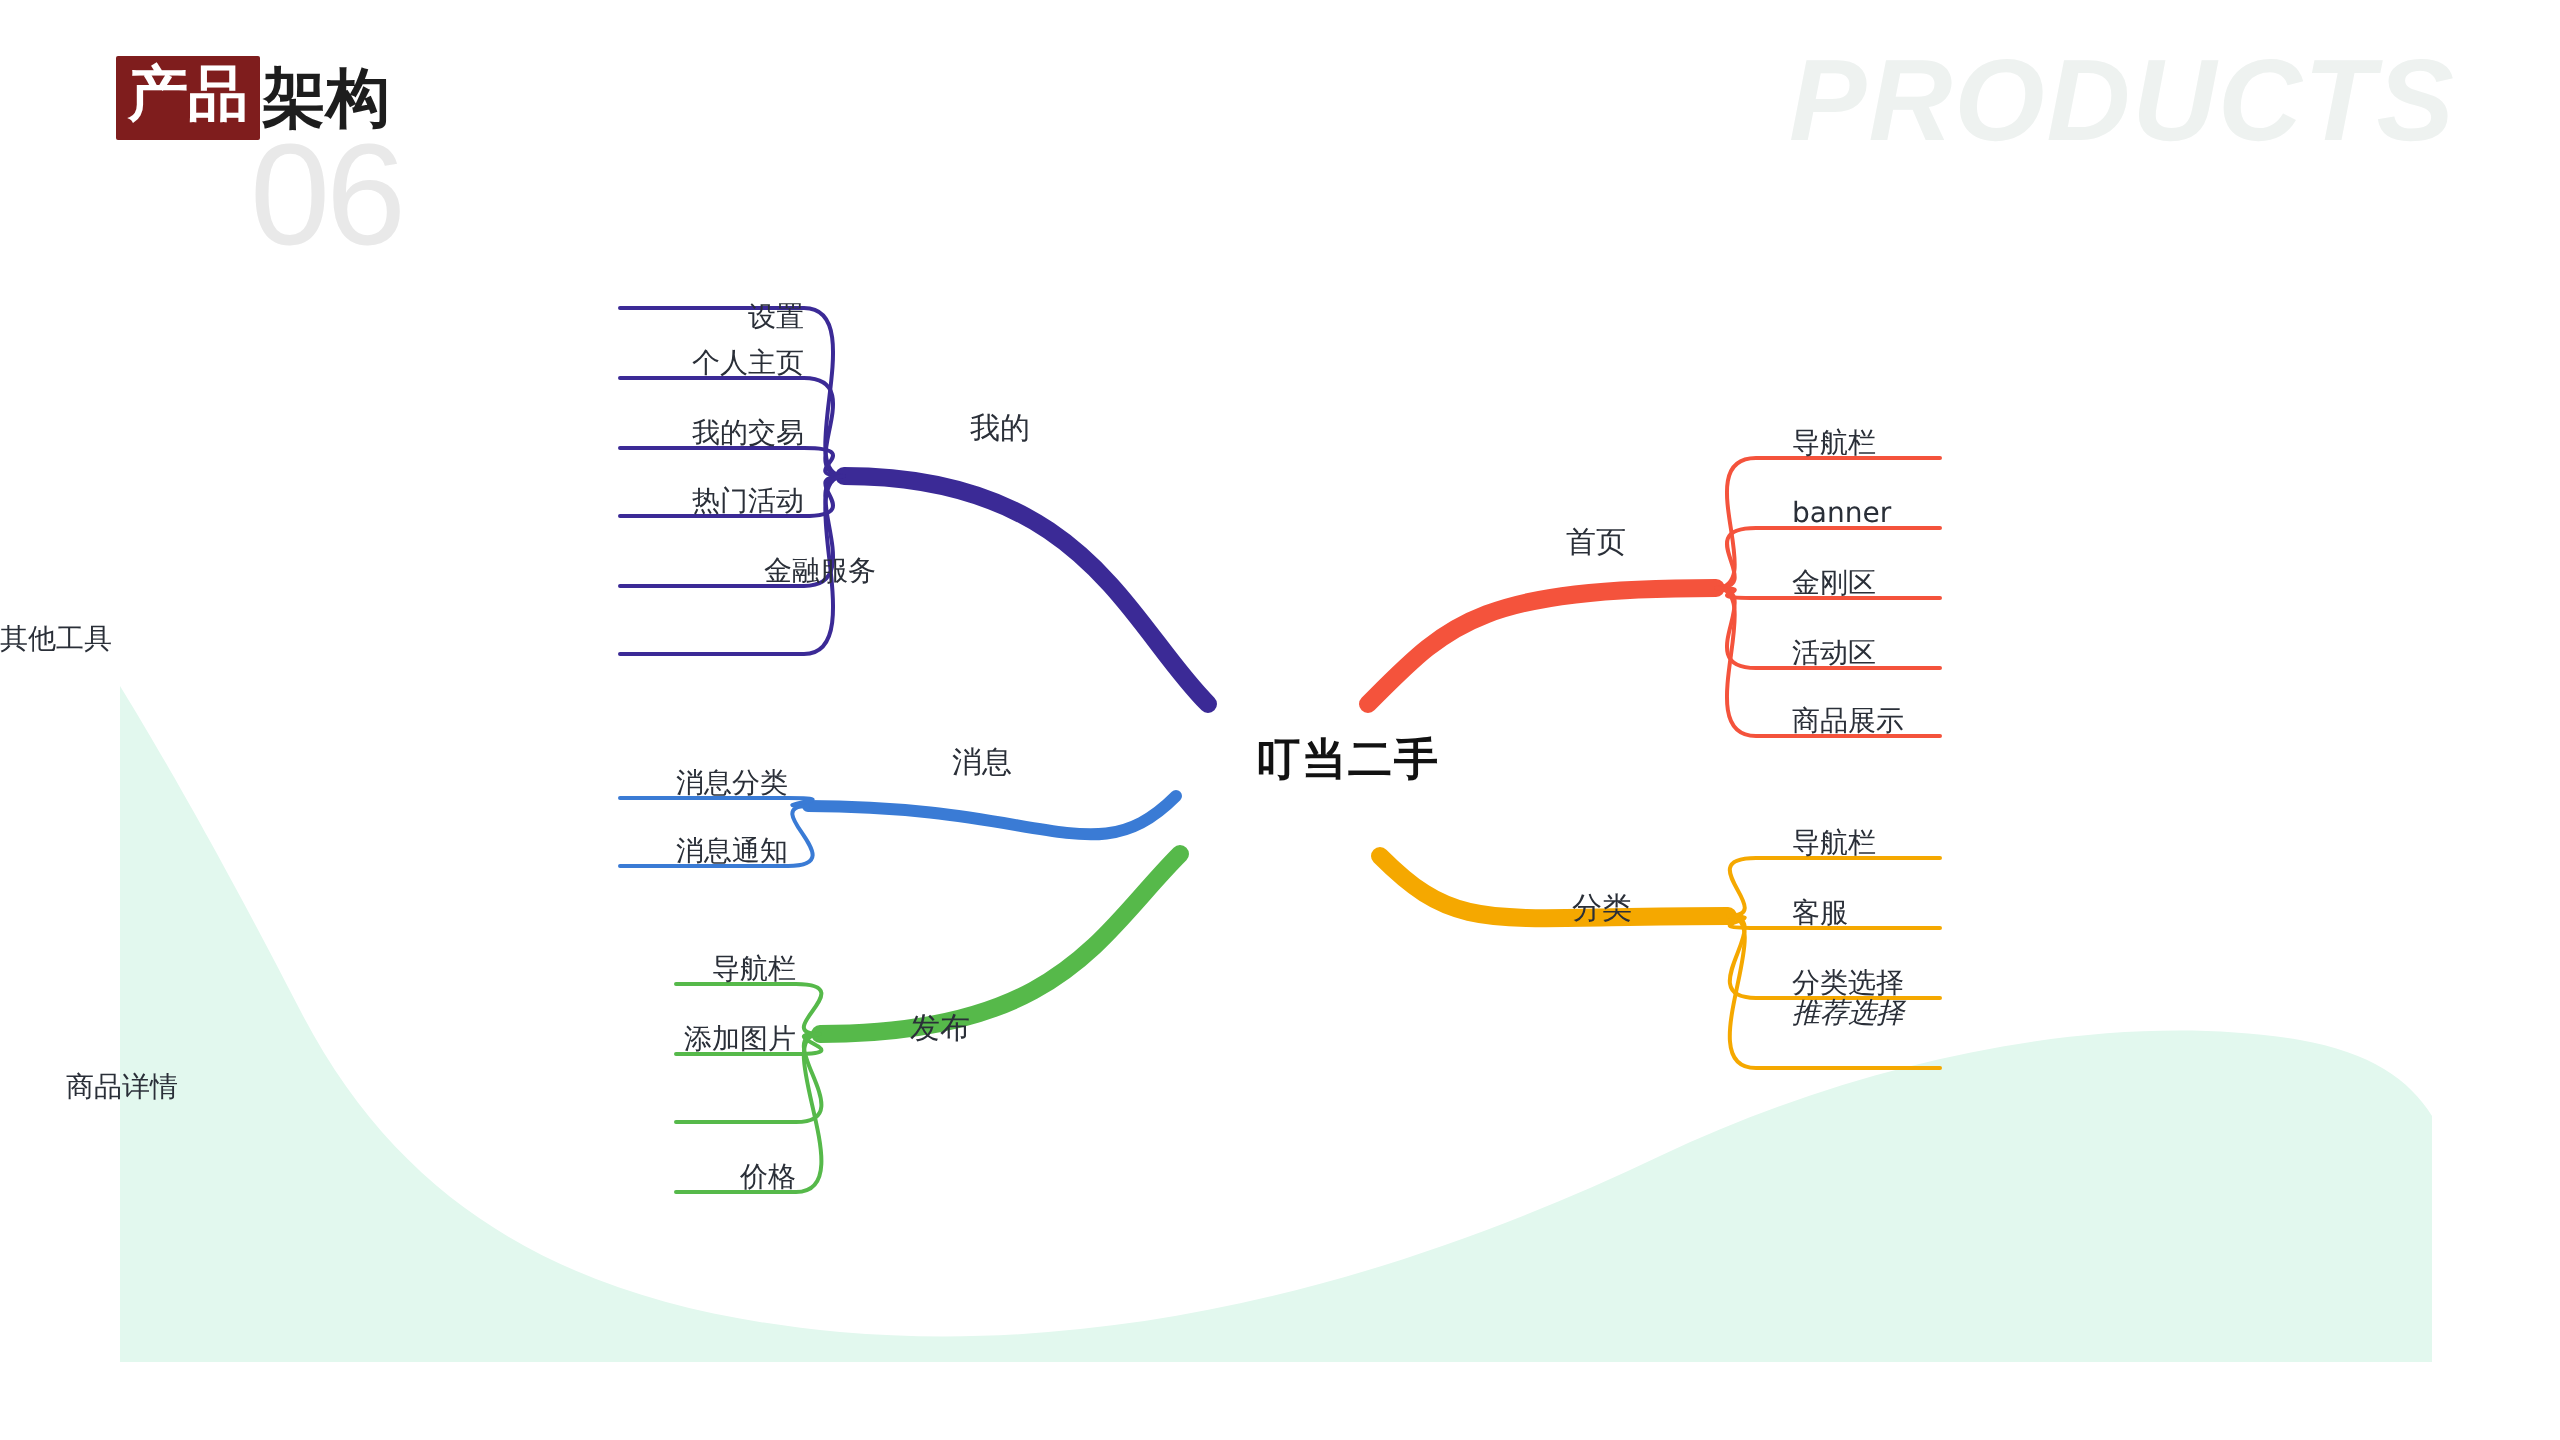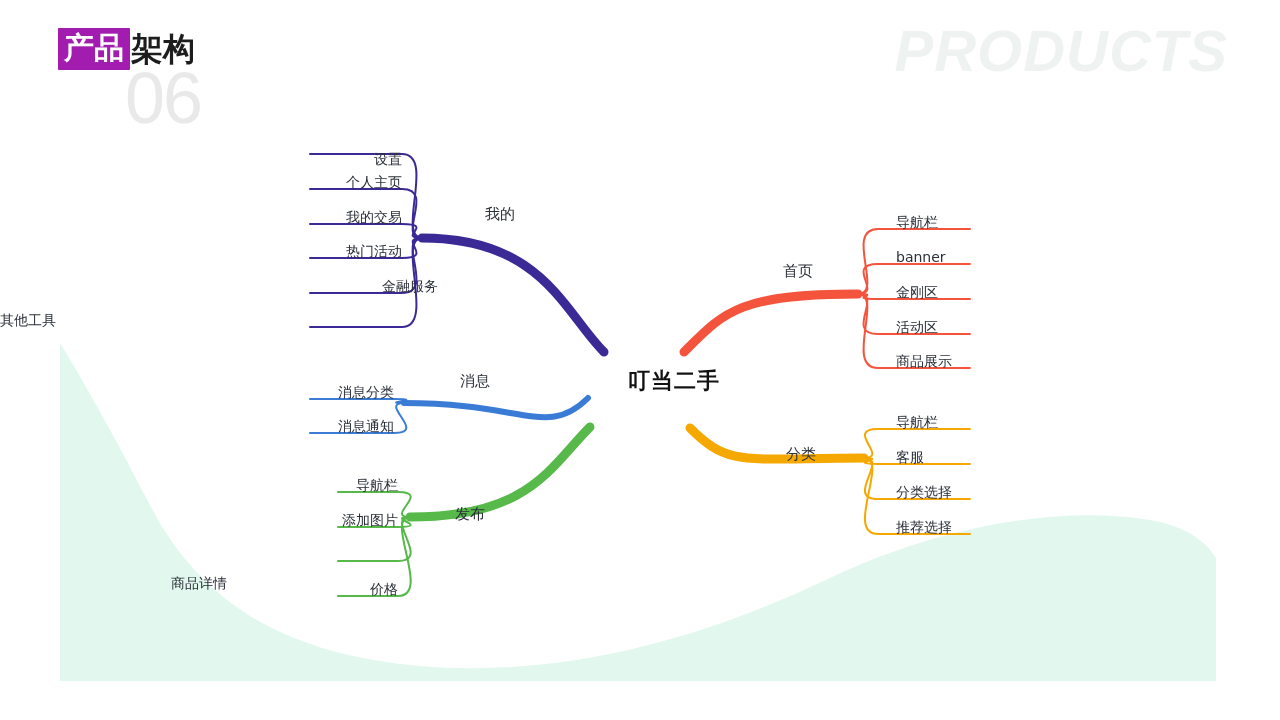--- a/index.html
+++ b/index.html
@@ -44,21 +44,21 @@
     font-family: "Liberation Sans", sans-serif;
     user-select: none;
   }
   #logo-row {
     position: absolute;
     left: 0; top: 0;
     display: flex;
     align-items: center;
   }
   #logo-box {
-    background: #a21caf;
+    background: #7f1d1d;
     color: #ffffff;
     font-size: 30px;
     font-weight: bold;
     line-height: 1;
     padding: 5px 6px 7px 6px;
     letter-spacing: 0px;
     border-radius: 1px;
     font-family: "DejaVu Sans", sans-serif;
   }
   #logo-word2 {
@@ -181,35 +181,35 @@
   </svg>
 
   <div id="label-layer">
       <div class="node-label branch-label" style="left: 455px; top: 207px; margin-left: 30px;">我的</div>
       <div class="node-label leaf-label leaf-right" style="top: 152px; left: 0px; width: 402px; text-align: right;">设置</div>
       <div class="node-label leaf-label leaf-right" style="top: 175px; left: 0px; width: 402px; text-align: right;">个人主页</div>
       <div class="node-label leaf-label leaf-right" style="top: 210px; left: 0px; width: 402px; text-align: right;">我的交易</div>
       <div class="node-label leaf-label leaf-right" style="top: 244px; left: 0px; width: 402px; text-align: right;">热门活动</div>
       <div class="node-label leaf-label leaf-right" style="top: 279px; left: 0px; width: 402px; text-align: right; margin-left: 36px;">金融服务</div>
       <div class="node-label leaf-label leaf-right" style="top: 313px; left: 0px; width: 402px; text-align: left;">其他工具</div>
-      <div class="node-label branch-label" style="left: 460px; top: 374px;">消息</div>
+      <div class="node-label branch-label" style="left: 476px; top: 374px;">消息</div>
       <div class="node-label leaf-label leaf-right" style="top: 385px; left: 0px; width: 394px; text-align: right;">消息分类</div>
       <div class="node-label leaf-label leaf-right" style="top: 419px; left: 0px; width: 394px; text-align: right;">消息通知</div>
       <div class="node-label branch-label" style="left: 455px; top: 507px;">发布</div>
       <div class="node-label leaf-label leaf-right" style="top: 478px; left: 0px; width: 398px; text-align: right;">导航栏</div>
       <div class="node-label leaf-label leaf-right" style="top: 513px; left: 0px; width: 398px; text-align: right;">添加图片</div>
-      <div class="node-label leaf-label leaf-right" style="top: 576px; left: 0px; width: 398px; text-align: center;">商品详情</div>
+      <div class="node-label leaf-label leaf-right" style="top: 537px; left: 0px; width: 398px; text-align: left; padding-left: 33px;">商品详情</div>
       <div class="node-label leaf-label leaf-right" style="top: 582px; left: 0px; width: 398px; text-align: right;">价格</div>
       <div class="node-label branch-label" style="left: 783px; top: 264px;">首页</div>
       <div class="node-label leaf-label leaf-left" style="top: 215px; left: 896px;">导航栏</div>
       <div class="node-label leaf-label leaf-left" style="top: 250px; left: 896px;">banner</div>
       <div class="node-label leaf-label leaf-left" style="top: 285px; left: 896px;">金刚区</div>
       <div class="node-label leaf-label leaf-left" style="top: 320px; left: 896px;">活动区</div>
       <div class="node-label leaf-label leaf-left" style="top: 354px; left: 896px;">商品展示</div>
       <div class="node-label branch-label" style="left: 786px; top: 447px;">分类</div>
       <div class="node-label leaf-label leaf-left" style="top: 415px; left: 896px;">导航栏</div>
       <div class="node-label leaf-label leaf-left" style="top: 450px; left: 896px;">客服</div>
       <div class="node-label leaf-label leaf-left" style="top: 485px; left: 896px;">分类选择</div>
-      <div class="node-label leaf-label leaf-left" style="top: 520px; left: 896px;">推荐选择</div>
+      <div class="node-label leaf-label leaf-left" style="top: 500px; left: 896px; font-style: italic;">推荐选择</div>
       <div class="node-label center-label" style="left: 588px; top: 370px; margin-left: 40px;">叮当二手</div>
     </div>
 
 </div>
 
 </body></html>

